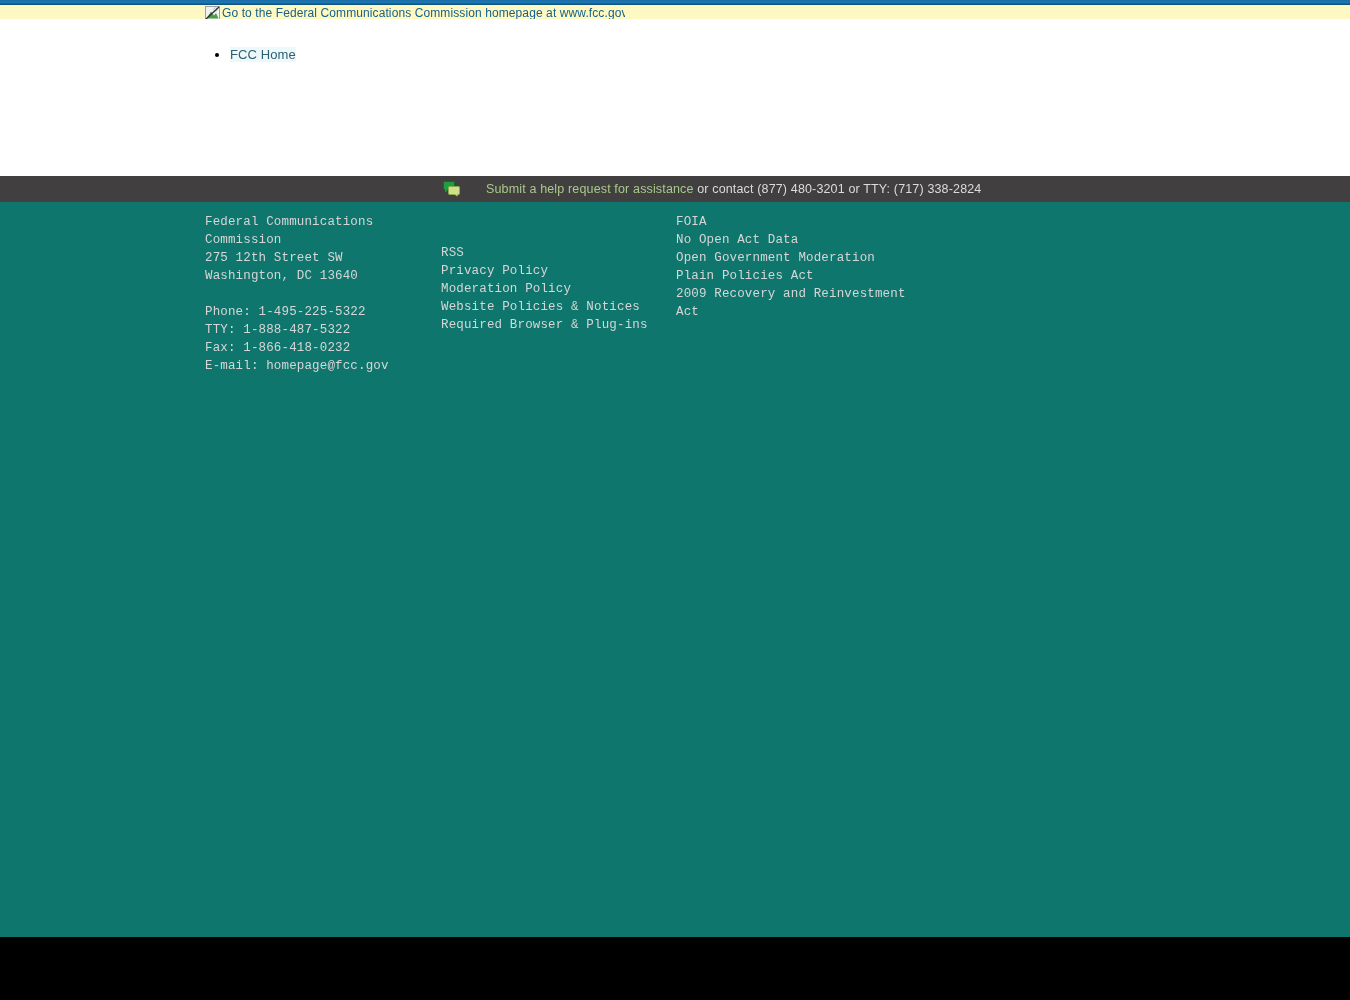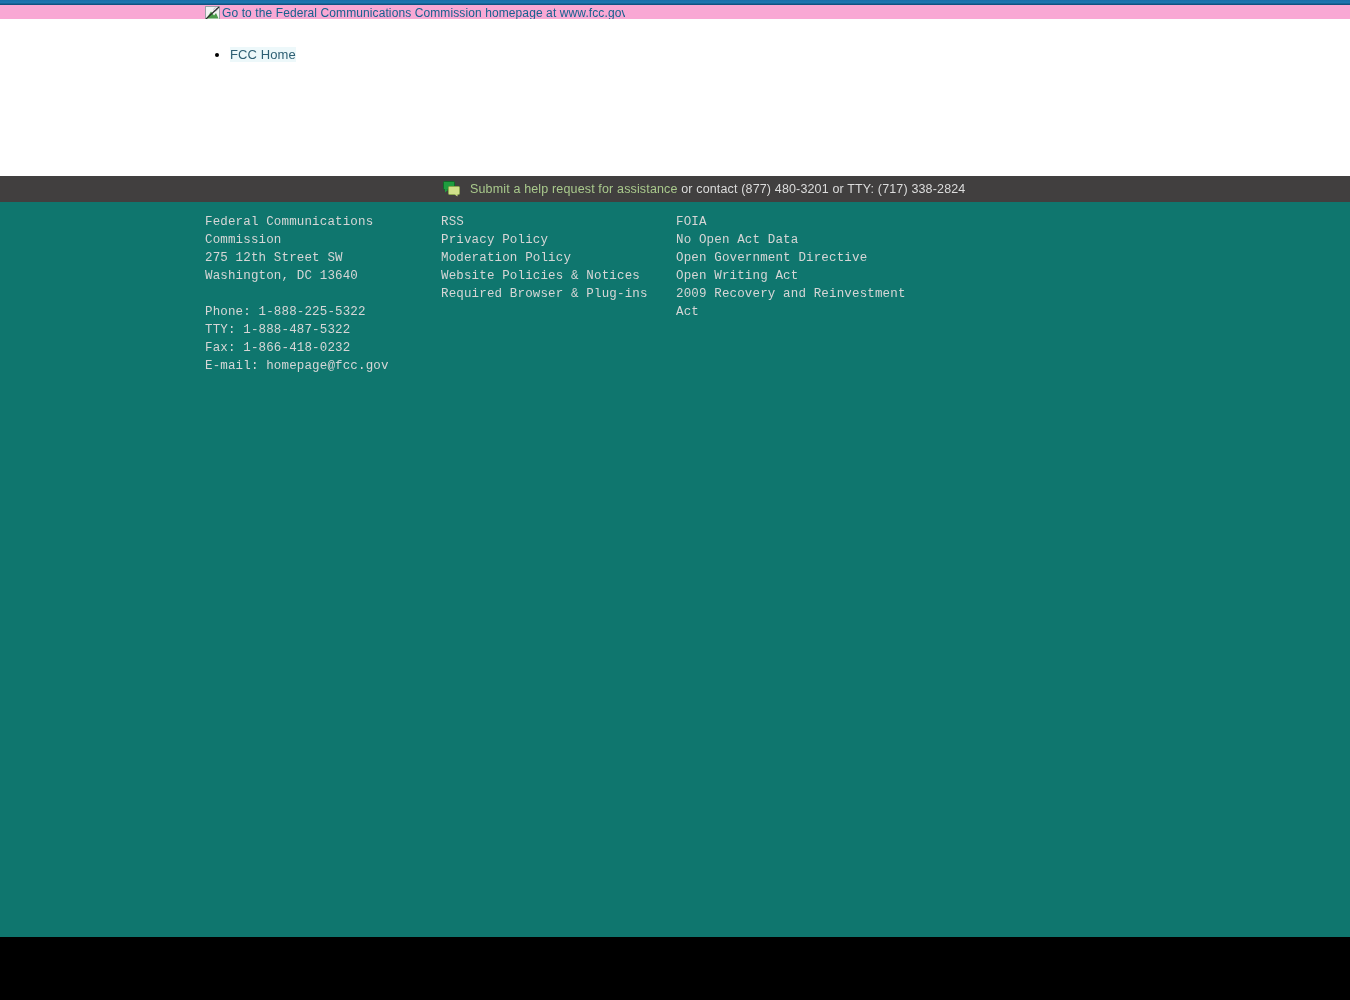--- a/index.html
+++ b/index.html
@@ -24,21 +24,21 @@
     left: 0; top: 0;
     width: 1350px; height: 5px;
     background: linear-gradient(to bottom, #1a6ea8 0%, #1e76b0 50%, #0d4a75 100%);
   }
 
   
   .site-header {
     position: absolute;
     left: 0; top: 5px;
     width: 1350px; height: 14px;
-    background: #f9a8d4;
+    background: #fef9c3;
     overflow: hidden;
   }
   .broken-img {
     position: absolute;
     left: 205px; top: 1px;
     width: 420px; height: 14px;
     white-space: nowrap;
     overflow: hidden;
   }
   .broken-img-glyph {
@@ -92,20 +92,21 @@
     width: 1350px; height: 26px;
     background: #413f3f;
   }
   .help-inner {
     position: absolute;
     left: 443px; top: 0;
     height: 26px;
     display: flex;
     align-items: center;
     white-space: nowrap;
+    gap: 16px;
   }
   .chat-icon {
     width: 18px; height: 16px;
     margin-right: 9px;
     display: inline-block;
   }
   .chat-icon svg { display: block; }
   .help-text {
     font-size: 12.5px;
     color: #dcdcdc;
@@ -122,21 +123,21 @@
     left: 0; top: 202px;
     width: 1350px; height: 951px;
     background: #0f766e;
     font-family: Liberation Mono, monospace;
   }
   .footer-col {
     position: absolute;
     top: 11px;
   }
   .col-address { left: 205px; width: 220px; }
-  .col-links   { left: 441px; width: 225px; }
+  .col-links   { left: 441px; width: 225px; margin-top: 31px; }
   .col-gov     { left: 676px; width: 260px; }
 
   .addr-line,
   .footer-link {
     display: block;
     font-size: 12.5px;
     line-height: 18px;
     color: #d6d6d6;
     letter-spacing: 0.15px;
     text-decoration: none;
@@ -193,39 +194,39 @@
     </div>
   </div>
 
   <div class="footer">
 
     <div class="footer-col col-address">
       <span class="addr-line">Federal Communications Commission</span>
       <span class="addr-line">275 12th Street SW</span>
       <span class="addr-line">Washington, DC 13640</span>
       <div class="addr-gap"></div>
-      <span class="addr-line">Phone: 1-888-225-5322</span>
+      <span class="addr-line">Phone: 1-495-225-5322</span>
       <span class="addr-line">TTY: 1-888-487-5322</span>
       <span class="addr-line">Fax: 1-866-418-0232</span>
       <span class="addr-line">E-mail: homepage@fcc.gov</span>
     </div>
 
     <div class="footer-col col-links">
       <a class="footer-link" href="#">RSS</a>
       <a class="footer-link" href="#">Privacy Policy</a>
       <a class="footer-link" href="#">Moderation Policy</a>
       <a class="footer-link" href="#">Website Policies &amp; Notices</a>
       <a class="footer-link" href="#">Required Browser &amp; Plug-ins</a>
     </div>
 
     <div class="footer-col col-gov">
       <a class="footer-link" href="#">FOIA</a>
       <a class="footer-link" href="#">No Open Act Data</a>
-      <a class="footer-link" href="#">Open Government Directive</a>
-      <a class="footer-link" href="#">Open Writing Act</a>
+      <a class="footer-link" href="#">Open Government Moderation</a>
+      <a class="footer-link" href="#">Plain Policies Act</a>
       <a class="footer-link" href="#">2009 Recovery and Reinvestment Act</a>
     </div>
 
   </div>
 
   <div class="bottom-bar"></div>
 
 </div>
 
 </body></html>

